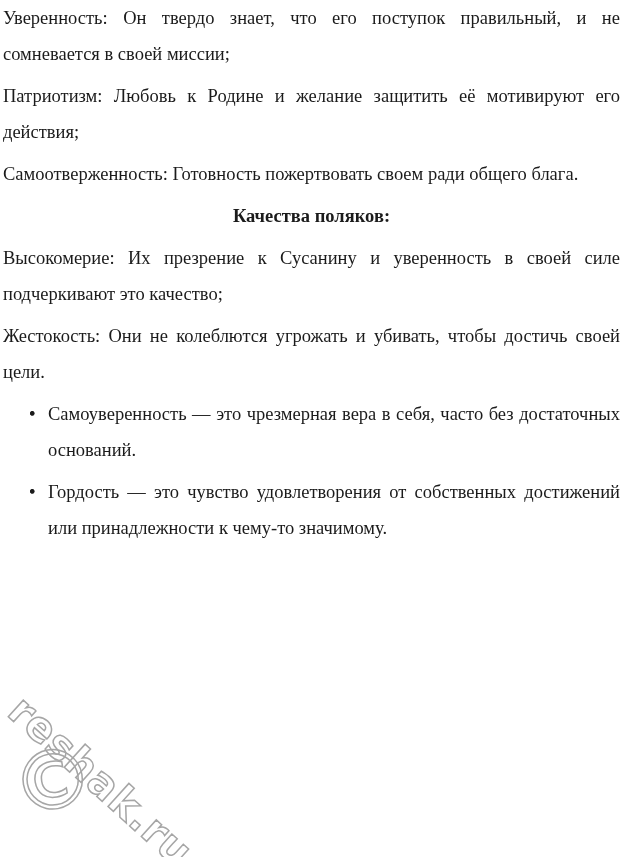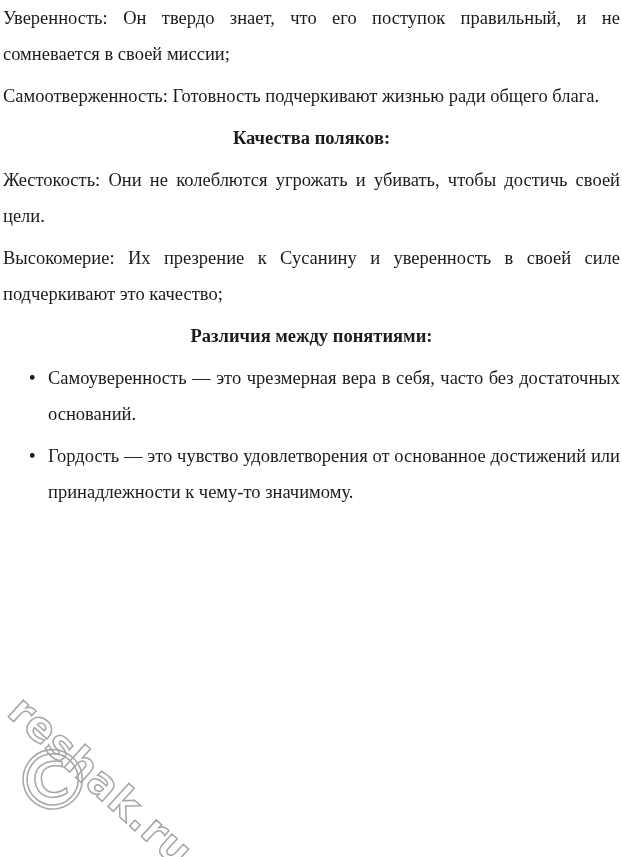--- a/index.html
+++ b/index.html
@@ -73,43 +73,43 @@
     color: transparent;
     -webkit-text-stroke: 1.5px var(--wm);
   }
 </style>
 </head>
 <body>
 
 <div class="page">
 
   <p class="para">Уверенность: Он твердо знает, что его поступок правильный, и не сомневается в своей миссии;</p>
-  <p class="para">Самоотверженность: Готовность подчеркивают жизнью ради общего блага.</p>
+  <p class="para">Патриотизм: Любовь к Родине и желание защитить её мотивируют его действия;</p>
+  <p class="para">Самоотверженность: Готовность пожертвовать своем ради общего блага.</p>
 
   <p class="heading">Качества поляков:</p>
 
+  <p class="para">Высокомерие: Их презрение к Сусанину и уверенность в своей силе подчеркивают это качество;</p>
   <p class="para">Жестокость: Они не колеблются угрожать и убивать, чтобы достичь своей цели.</p>
-  <p class="para">Высокомерие: Их презрение к Сусанину и уверенность в своей силе подчеркивают это качество;</p>
 
-  <p class="heading">Различия между понятиями:</p>
 
   <div class="bullet-list">
     <div class="bullet-item">
       <span class="bullet-dot">•</span>
     </div>
     <div class="bullet-item">
       <span class="bullet-dot">•</span>
       <span>Самоуверенность — это чрезмерная вера в себя, часто без достаточных оснований.</span>
     </div>
     <div class="bullet-item">
       <span class="bullet-dot">•</span>
     </div>
     <div class="bullet-item">
       <span class="bullet-dot">•</span>
-      <span>Гордость — это чувство удовлетворения от основанное достижений или принадлежности к чему-то значимому.</span>
+      <span>Гордость — это чувство удовлетворения от собственных достижений или принадлежности к чему-то значимому.</span>
     </div>
   </div>
 
   <div class="watermark">
     <span class="wm-copy">©</span>
     <span class="wm-text">reshak.ru</span>
   </div>
 
 </div>
 

